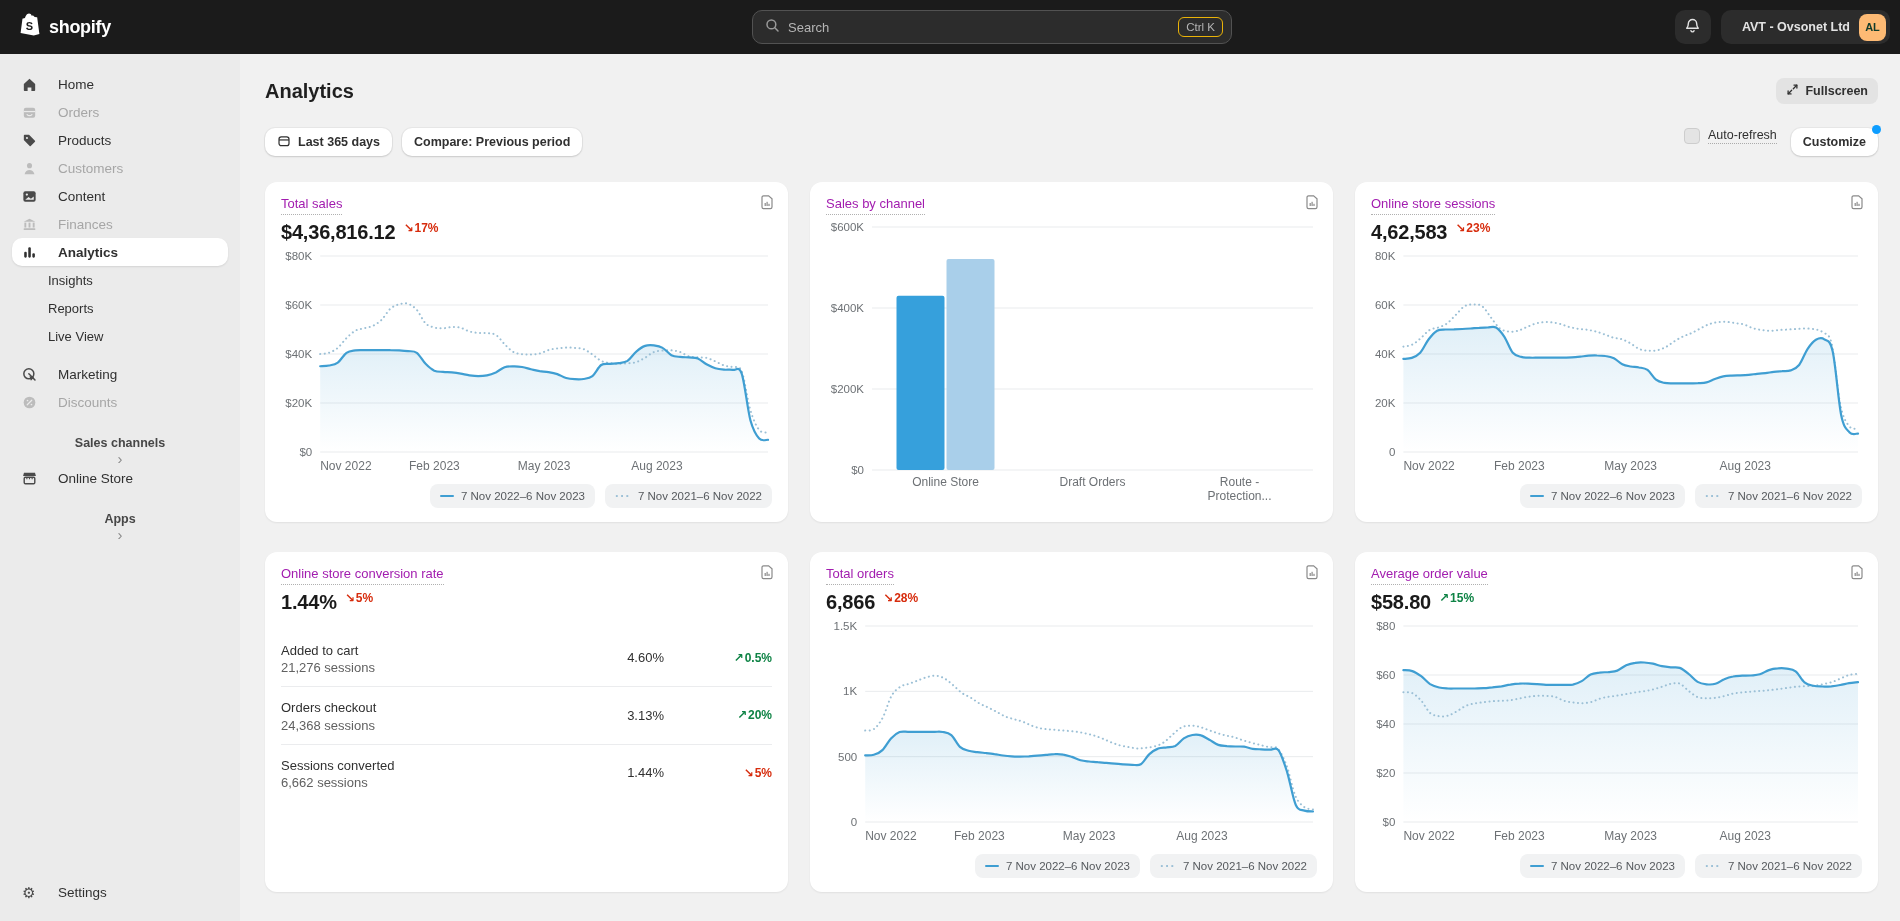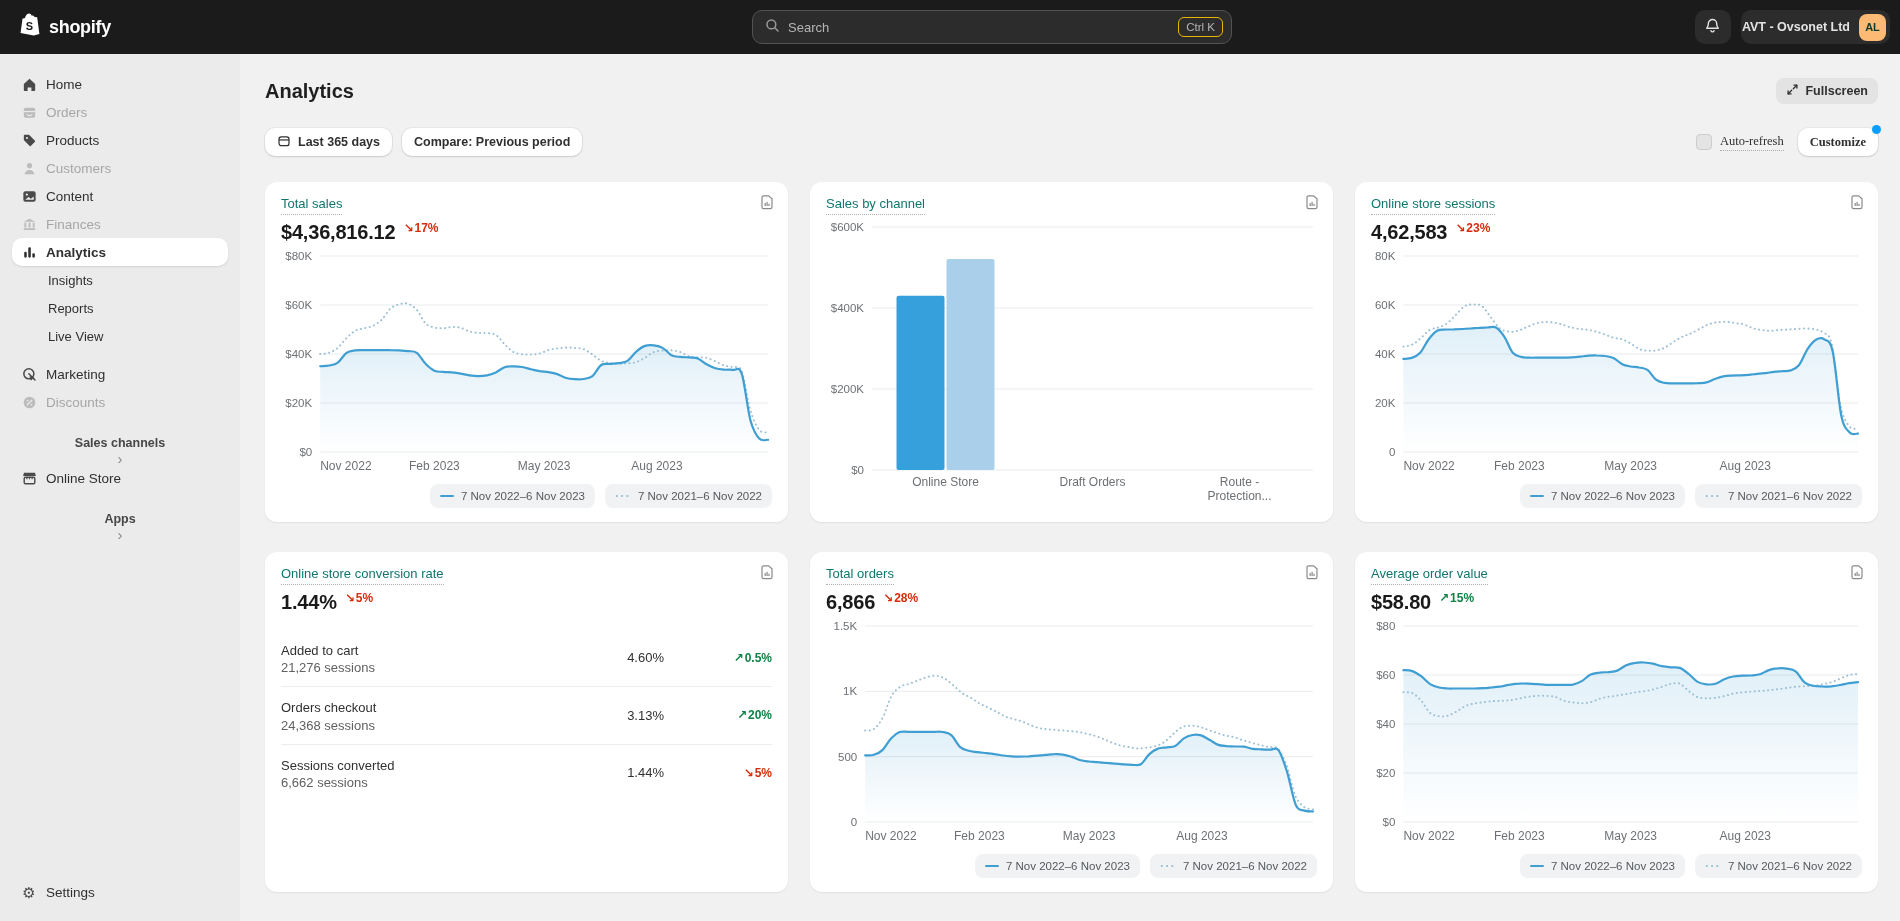--- a/index.html
+++ b/index.html
@@ -17,28 +17,28 @@
   .searchbox{ position:absolute; left:752px; top:10px; width:480px; height:34px;
     background:#2c2c2c; border:1px solid #525252; border-radius:10px;
     display:flex; align-items:center; padding:0 8px 0 12px; cursor:text;}
   .searchbox .ph{ color:#b5b5b5; font-size:13px; margin-left:8px; flex:1;}
   .kbd{ border:1px solid #eab308; border-radius:6px; color:#b5b5b5; font-size:11.5px;
     padding:3px 7px;}
   .top-actions{ position:absolute; right:10px; top:10px; display:flex; gap:10px; align-items:center;}
   .iconbtn{ width:36px; height:34px; background:#2c2c2c; border-radius:10px;
     display:flex; align-items:center; justify-content:center; cursor:pointer;}
   .account{ height:34px; background:#2c2c2c; border-radius:10px; display:flex; align-items:center;
-    gap:9px; padding:0 4px 0 1px; cursor:pointer;}
+    gap:9px; padding:0 4px 0 21px; cursor:pointer;}
   .account-name{ color:#e3e3e3; font-size:12.5px; font-weight:600;}
   .avatar{ width:27px; height:27px; border-radius:8px; background:#fdba74; color:#0f3b2a;
     font-size:11px; font-weight:700; display:flex; align-items:center; justify-content:center;}
   
   .sidebar{ position:fixed; top:54px; left:0; width:240px; height:867px; background:#ebebeb;
     padding:16px 12px 0 12px;}
-  .nav-item{ height:28px; display:flex; align-items:center; gap:8px; padding:0 8px;
+  .nav-item{ height:28px; display:flex; align-items:center; gap:20px; padding:0 8px;
     border-radius:10px; font-size:13.5px; color:#303030; cursor:pointer;}
   .nav-item .ic{ width:18px; height:18px; display:flex; align-items:center; justify-content:center;}
   .nav-item.active{ background:#ffffff; font-weight:700; box-shadow:0 1px 2px rgba(0,0,0,.10);}
   .nav-item.disabled{ color:#a6a6a6; cursor:default;}
   .nav-item.sub{ padding-left:36px; font-size:13px; color:#303030;}
   .nav-item.gap{ margin-top:10px;}
   .nav-section{ margin-top:20px; height:28px; display:flex; align-items:center;
     justify-content:space-between; padding:0 8px; font-size:12.5px; font-weight:700;
     color:#474747; cursor:pointer;flex-direction:column;}
   .nav-section .chev{ color:#8a8a8a; font-size:15px; font-weight:400;}
@@ -48,35 +48,35 @@
   .main{ position:absolute; top:54px; left:240px; width:1660px; padding:22px 22px 0 25px;}
   .page-head{ display:flex; align-items:center; justify-content:space-between; height:30px;}
   .page-title{ font-size:20px; font-weight:700; color:#1f1f1f;}
   .btn-soft{ height:26px; display:flex; align-items:center; gap:6px; background:#e3e3e3;
     border-radius:8px; padding:0 10px; font-size:12.5px; font-weight:600; color:#303030; cursor:pointer;}
   .toolbar{ margin-top:22px; height:28px; display:flex; align-items:center;}
   .btn-white{ height:28px; display:flex; align-items:center; gap:7px; background:#fff;
     border-radius:10px; padding:0 12px; font-size:12.5px; font-weight:600; color:#303030;
     box-shadow:0 1px 2px rgba(0,0,0,.13), 0 0 0 1px rgba(0,0,0,.04); cursor:pointer;}
   .toolbar .btn-white + .btn-white{ margin-left:10px;}
-  .toolbar-right{ margin-left:auto; display:flex; align-items:center; gap:14px;font-family:Liberation Serif, serif;}
+  .toolbar-right{ margin-left:auto; display:flex; align-items:flex-start; gap:14px;}
   .autorefresh{ display:flex; align-items:center; gap:8px; cursor:pointer;}
   .checkbox{ width:16px; height:16px; border-radius:4px; background:#e4e4e4;
     border:1px solid #cdcdcd;}
   .autorefresh span.lbl{ font-size:12.5px; color:#303030;
     border-bottom:1.5px dotted #ababab; padding-bottom:1px;}
   .customize{ position:relative;}
   .customize .dot{ position:absolute; top:-3px; right:-3px; width:9px; height:9px;
     border-radius:50%; background:#0d9dff;}
   
   .grid{ margin-top:26px; display:grid; grid-template-columns:repeat(3,1fr);
     grid-template-rows:340px 340px 60px; gap:30px 22px;}
   .card{ background:#fff; border-radius:12px; box-shadow:0 1px 2px rgba(0,0,0,.07);
     padding:14px 16px; position:relative; display:flex; flex-direction:column;}
-  .card-title{ font-size:13px; color:#0f766e; align-self:flex-start;
+  .card-title{ font-size:13px; color:#a21caf; align-self:flex-start;
     border-bottom:1.5px dotted #b0b0b0; padding-bottom:2px; line-height:1.2; cursor:pointer;}
   .report-btn{ position:absolute; top:12px; right:13px; cursor:pointer;}
   .metric-row{ margin-top:6px; display:flex; align-items:flex-start; gap:8px;}
   .metric{ font-size:20px; font-weight:700; color:#1a1a1a; letter-spacing:-0.2px;}
   .delta{ font-size:12px; font-weight:600;}
   .delta.down{ color:var(--neg);} .delta.up{ color:var(--pos);}
   .chart{ flex:1; margin-top:4px; min-height:0;}
   .legend-row{ display:flex; justify-content:flex-end; gap:10px; margin-top:6px; height:24px;}
   .pill{ background:#f1f2f3; border-radius:8px; display:flex; align-items:center; gap:7px;
     padding:0 10px; font-size:11.5px; color:#55595d; cursor:pointer;}

